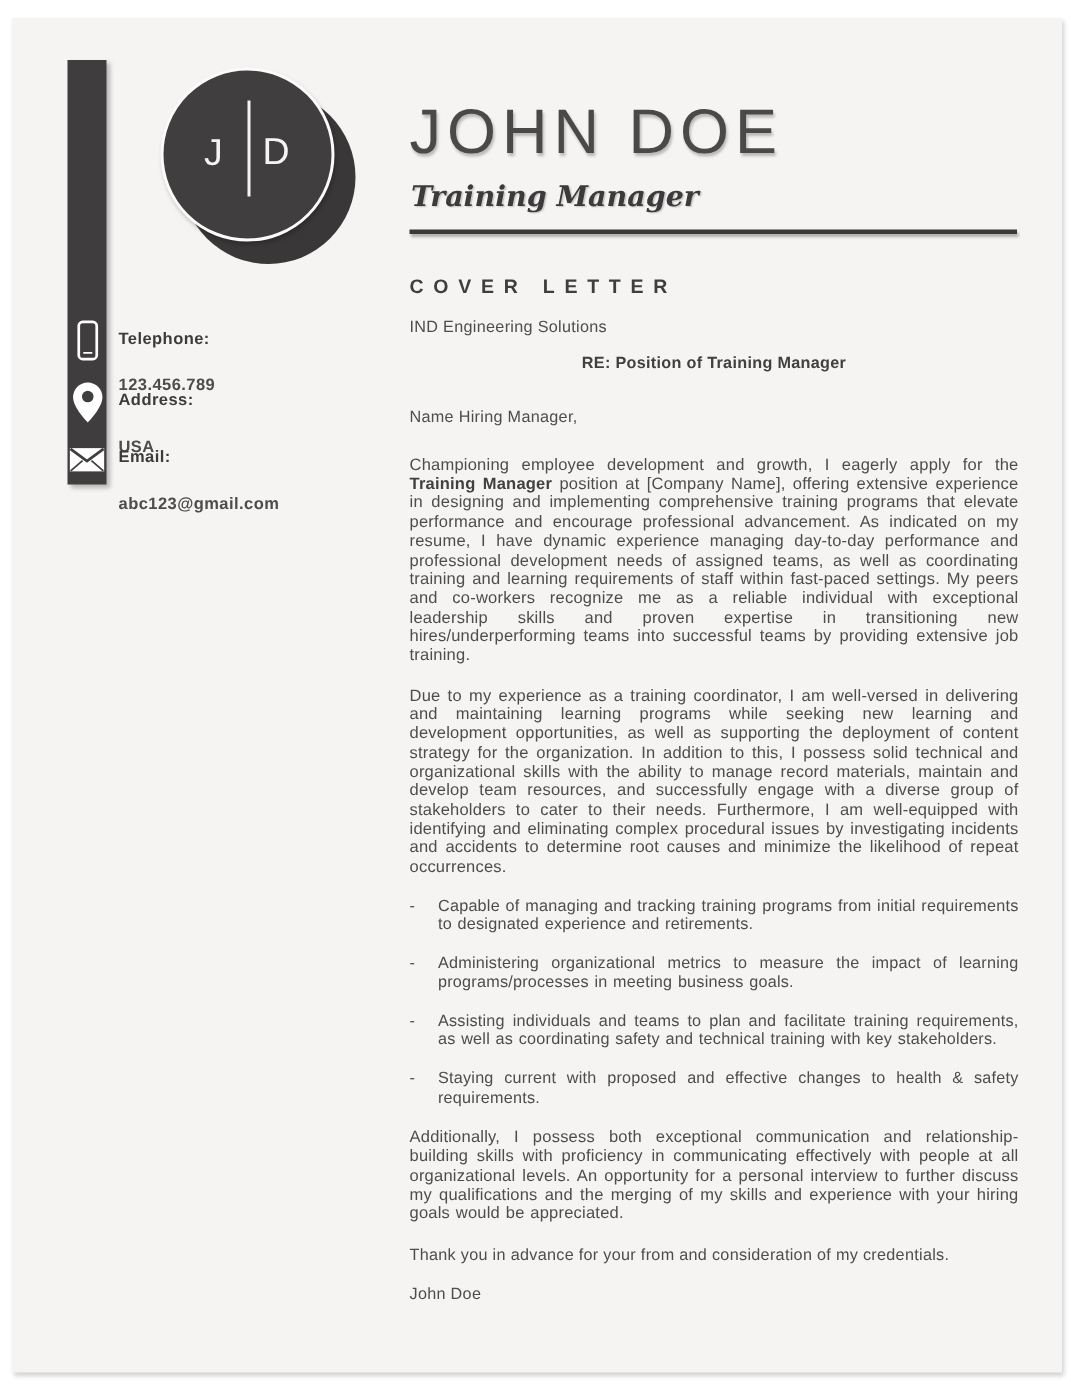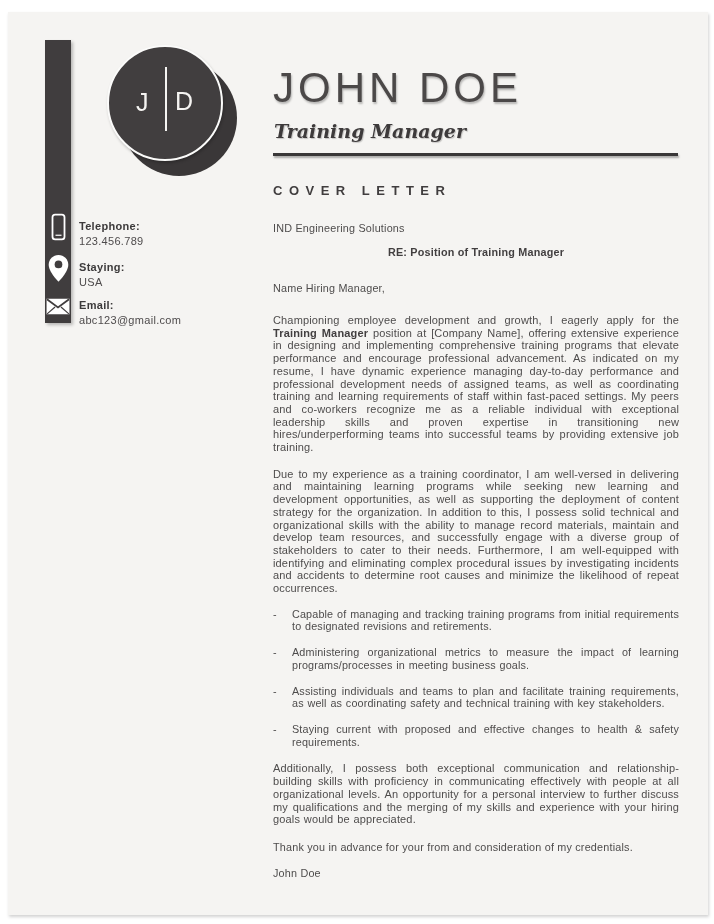--- a/index.html
+++ b/index.html
@@ -53,31 +53,31 @@
     font-size:19px; color:#3d3a3b; text-shadow:1px 1px 1px rgba(0,0,0,0.2);
   }
   .head-rule {
     position:absolute; left:265px; top:141px; width:405px; height:3px;
     background:#393738; box-shadow:1px 2px 2px rgba(0,0,0,0.3);
   }
 
   
   .contact-row { position:absolute; left:71px; width:160px; }
   .contact-row .c-label { font-size:11px; font-weight:700; color:#3c3a3b; letter-spacing:0.3px; }
-  .contact-row .c-value { font-size:11px; color:#4e4b4c; margin-top:3px; letter-spacing:0.3px; }
+  .contact-row .c-value { font-size:11px; color:#4e4b4c; margin-top:19px; letter-spacing:0.3px;font-weight:bold; }
   .row-phone { top:208px; }
   .row-addr  { top:249px; }
   .row-mail  { top:287px; }
 
   
   .letter-col { position:absolute; left:265px; top:171px; width:406px; color:#4e4c4c; }
   .section-heading {
     font-size:13px; font-weight:700; letter-spacing:6.5px; color:#403d3e;
   }
-  .company-block { margin-top:23px; font-size:10.8px; line-height:14px; letter-spacing:0.2px; }
+  .company-block { margin-top:13px; font-size:10.8px; line-height:14px; letter-spacing:0.2px; }
   .subject-line { margin-top:11px; font-size:10.8px; font-weight:700; color:#423f40; letter-spacing:0.2px;text-align:center; }
   .salutation { margin-top:24px; font-size:10.8px; letter-spacing:0.2px; }
 
   .body-par {
     margin-top:20px; font-size:11px; line-height:12.7px;
     text-align:justify; letter-spacing:0.15px; word-spacing:0.6px;
   }
   .body-par.tight { margin-top:14px; }
   .bold-inline { font-weight:700; color:#423f40; }
 
@@ -129,21 +129,21 @@
 
     <div class="name-title">JOHN DOE</div>
     <div class="job-title">Training Manager</div>
     <div class="head-rule"></div>
 
     <div class="contact-row row-phone">
       <div class="c-label">Telephone:</div>
       <div class="c-value">123.456.789</div>
     </div>
     <div class="contact-row row-addr">
-      <div class="c-label">Staying:</div>
+      <div class="c-label">Address:</div>
       <div class="c-value">USA</div>
     </div>
     <div class="contact-row row-mail">
       <div class="c-label">Email:</div>
       <div class="c-value">abc123@gmail.com</div>
     </div>
 
     <div class="letter-col">
       <div class="section-heading">COVER LETTER</div>
 
@@ -155,21 +155,21 @@
 
       <div class="salutation">Name Hiring Manager,</div>
 
       <p class="body-par"><span>Championing employee development and growth, I eagerly apply for the </span><span class="bold-inline">Training Manager</span><span> position at [Company Name], offering extensive experience in designing and implementing comprehensive training programs that elevate performance and encourage professional advancement. As indicated on my resume, I have dynamic experience managing day-to-day performance and professional development needs of assigned teams, as well as coordinating training and learning requirements of staff within fast-paced settings. My peers and co-workers recognize me as a reliable individual with exceptional leadership skills and proven expertise in transitioning new hires/underperforming teams into successful teams by providing extensive job training.</span></p>
 
       <p class="body-par tight">Due to my experience as a training coordinator, I am well-versed in delivering and maintaining learning programs while seeking new learning and development opportunities, as well as supporting the deployment of content strategy for the organization. In addition to this, I possess solid technical and organizational skills with the ability to manage record materials, maintain and develop team resources, and successfully engage with a diverse group of stakeholders to cater to their needs. Furthermore, I am well-equipped with identifying and eliminating complex procedural issues by investigating incidents and accidents to determine root causes and minimize the likelihood of repeat occurrences.</p>
 
 
       <div class="bullet">
         <span class="dash">-</span>
-        <span class="b-text">Capable of managing and tracking training programs from initial requirements to designated revisions and retirements.</span>
+        <span class="b-text">Capable of managing and tracking training programs from initial requirements to designated experience and retirements.</span>
       </div>
       <div class="bullet">
         <span class="dash">-</span>
         <span class="b-text">Administering organizational metrics to measure the impact of learning programs/processes in meeting business goals.</span>
       </div>
       <div class="bullet">
         <span class="dash">-</span>
         <span class="b-text">Assisting individuals and teams to plan and facilitate training requirements, as well as coordinating safety and technical training with key stakeholders.</span>
       </div>
       <div class="bullet">

